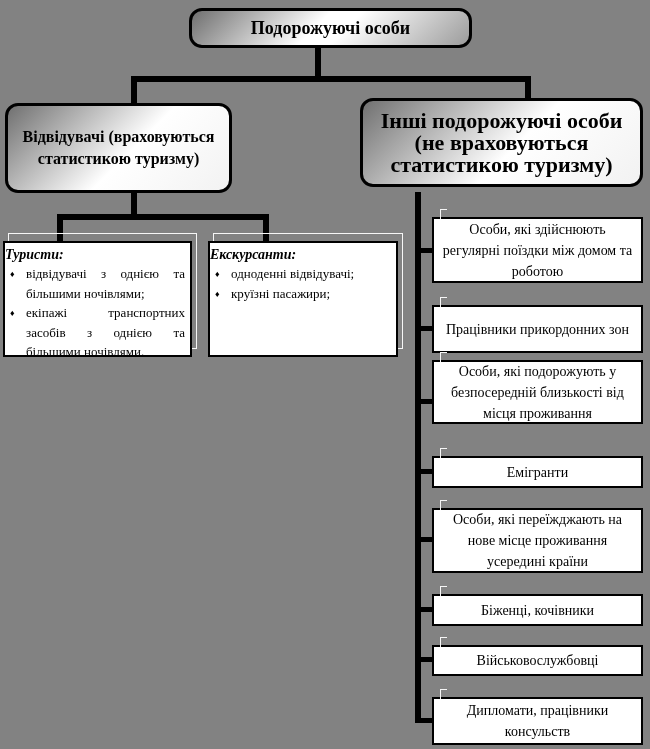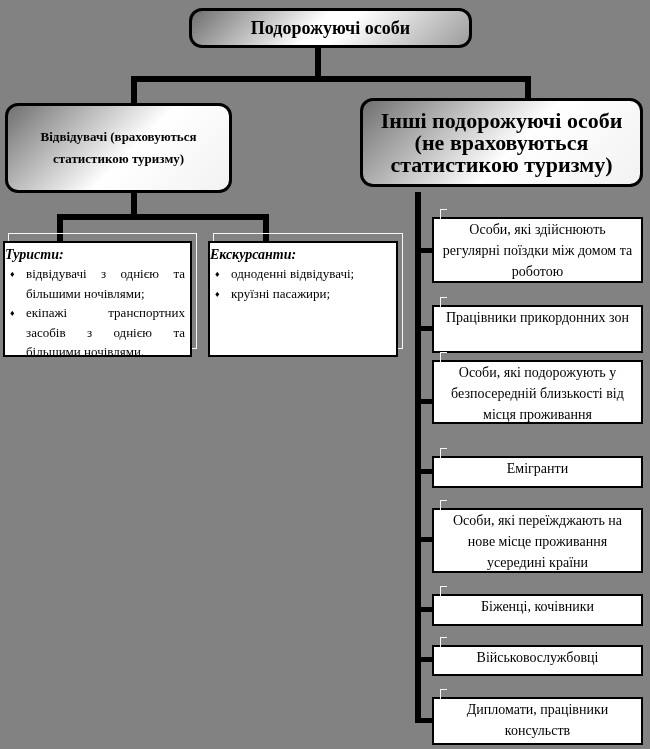--- a/index.html
+++ b/index.html
@@ -37,21 +37,21 @@
     text-align:center;font-weight:bold;
     box-sizing:border-box;
   }
   .root-box{
     left:189px;top:8px;width:283px;height:40px;
     font-size:18px;
     background:linear-gradient(135deg,#6f6f6f 0%,#ffffff 45%,#ffffff 55%,#9c9c9c 100%);
   }
   .visitors-box{
     left:5px;top:103px;width:227px;height:90px;
-    font-size:13px;line-height:22px;
+    font-size:16px;line-height:22px;
     padding:2px 8px;
     background:linear-gradient(135deg,#707070 0%,#ffffff 55%,#f2f2f2 100%);
   }
   .others-box{
     left:360px;top:98px;width:283px;height:89px;
     font-size:22px;line-height:22px;
     padding:2px 16px;
     background:linear-gradient(135deg,#707070 0%,#ffffff 55%,#f2f2f2 100%);
   }
   
@@ -83,21 +83,21 @@
     padding-left:16px;text-indent:-16px;
   }
   .bullet{
     display:inline-block;width:16px;text-indent:0;
     font-size:9px;vertical-align:1px;
   }
   
   .cat{
     position:absolute;left:432px;width:211px;
     background:#fff;border:2px solid #000;box-sizing:border-box;
-    display:flex;align-items:flex-start;justify-content:center;
+    display:flex;align-items:center;justify-content:center;
     text-align:center;font-size:14px;line-height:21px;
     padding:0 6px;
   }
   .cat::before{ 
     content:"";position:absolute;left:6px;top:-10px;
     width:6px;height:9px;
     border-left:1px solid #f6f6f6;border-top:1px solid #f6f6f6;
   }
   .cat1{top:217px;height:66px;}
   .cat2{top:305px;height:48px;}

